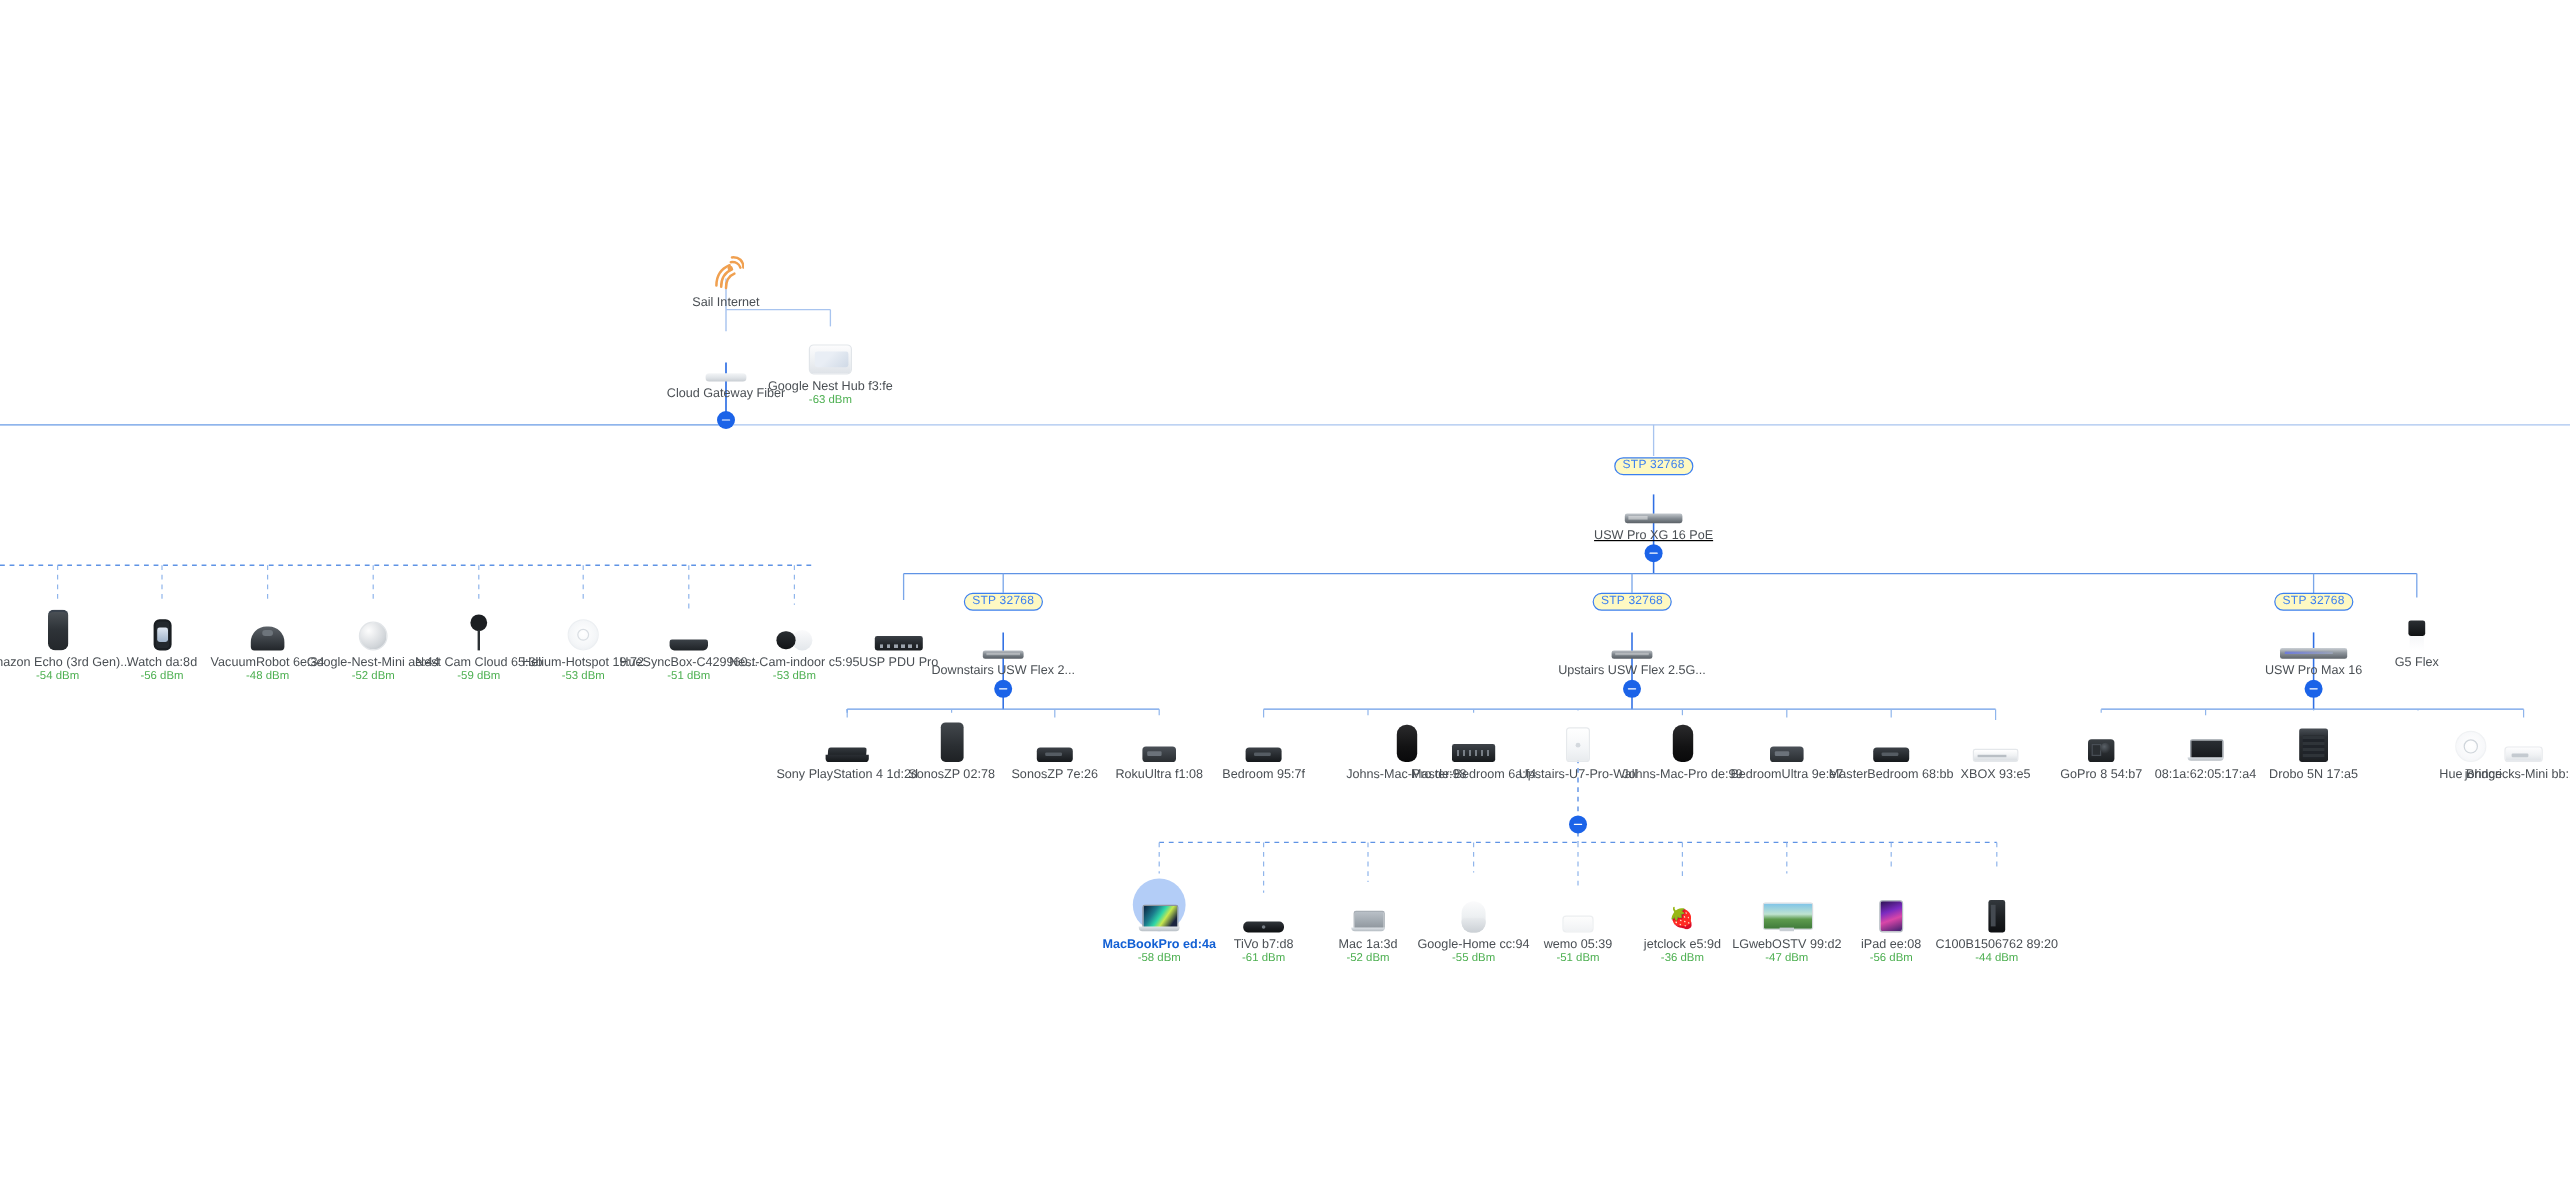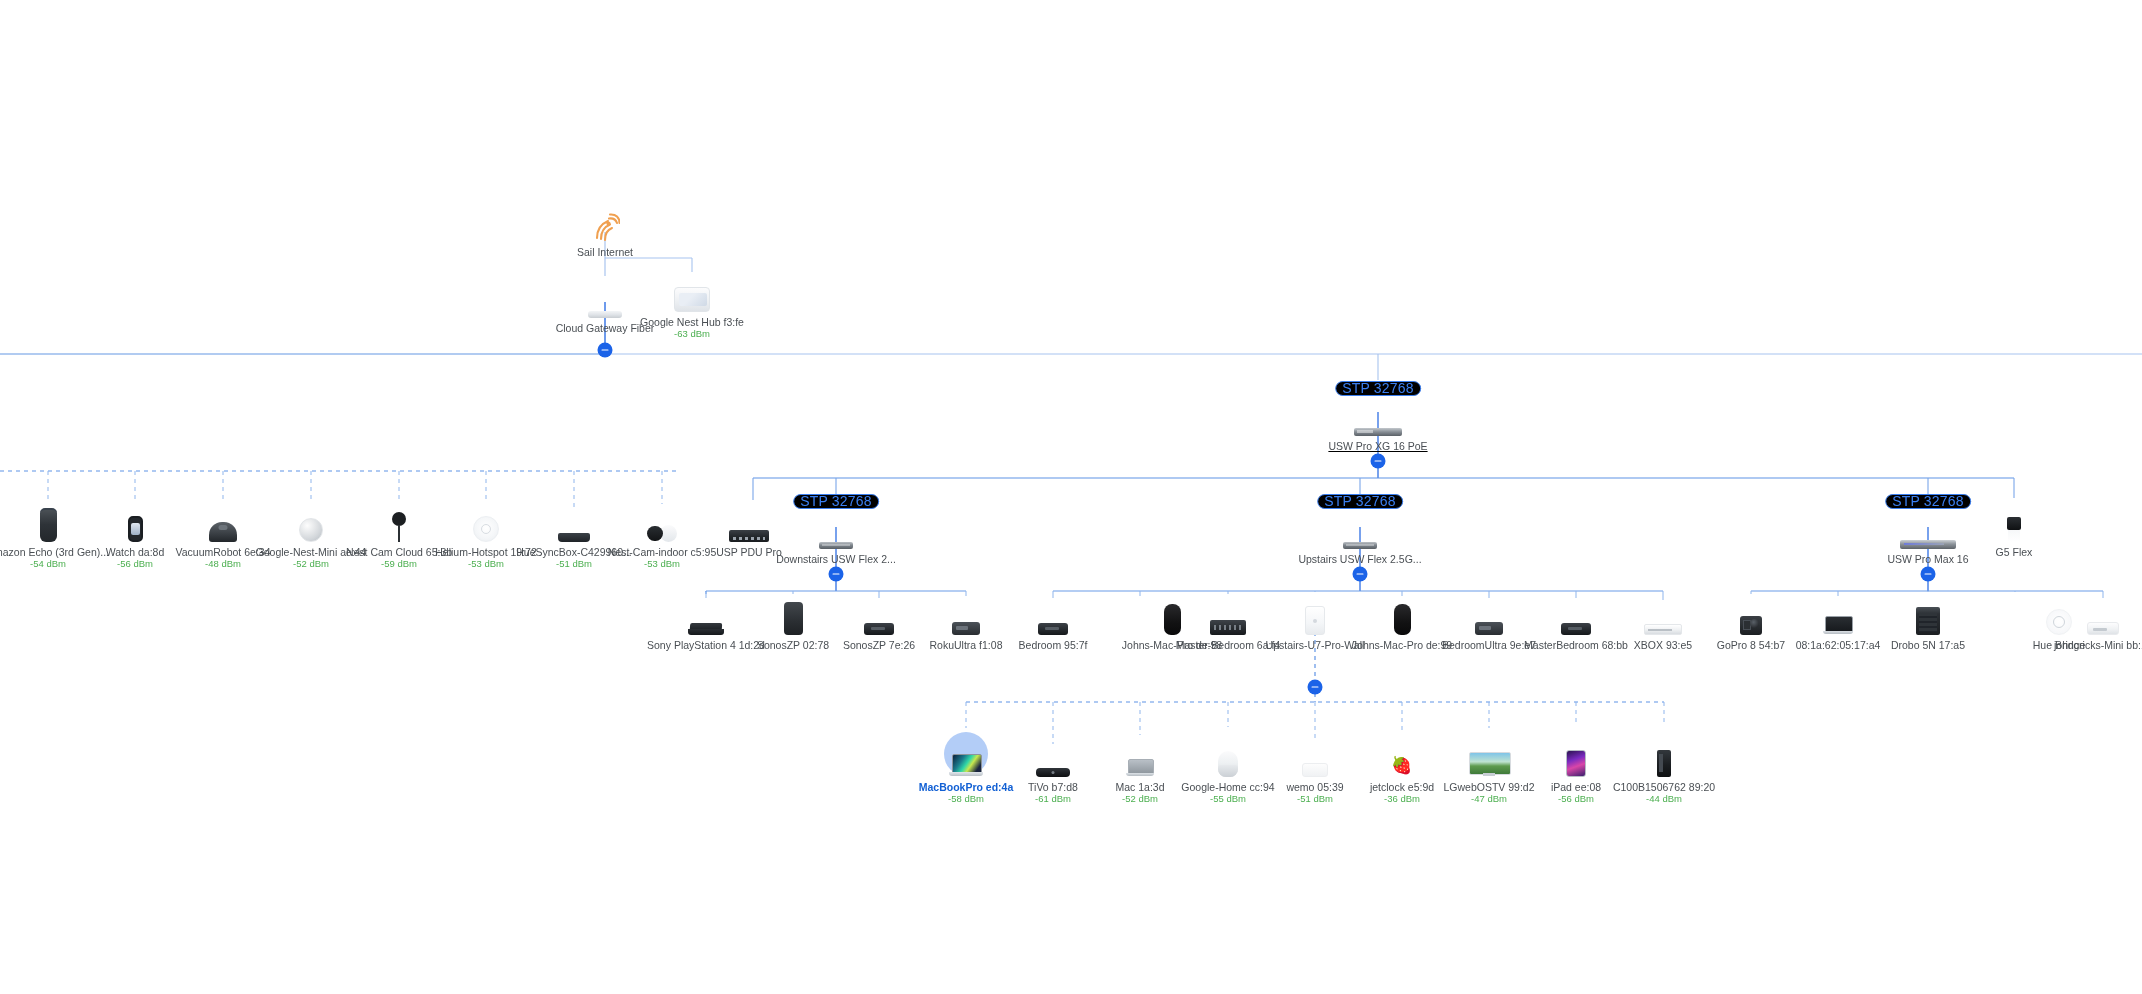--- a/index.html
+++ b/index.html
@@ -56,23 +56,23 @@
     z-index: 0;
   }
   .node.selected .label { color: #1260d4; font-weight: bold; }
   .node .glyph > * { position: relative; z-index: 1; }
 
   .stp-badge {
     position: absolute;
     transform: translateX(-50%);
     border: 1px solid #3b7ff0;
     color: #3b7ff0;
-    background: #000000;
+    background: #fef9c3;
     border-radius: 9px;
-    font-size: 14px;
+    font-size: 10px;
     padding: 1px 6px 2px 6px;
     line-height: 10px;
     white-space: nowrap;
     letter-spacing: 0.2px;
   }
 
   .collapse {
     position: absolute;
     transform: translate(-50%, -50%);
     width: 15px; height: 15px;

